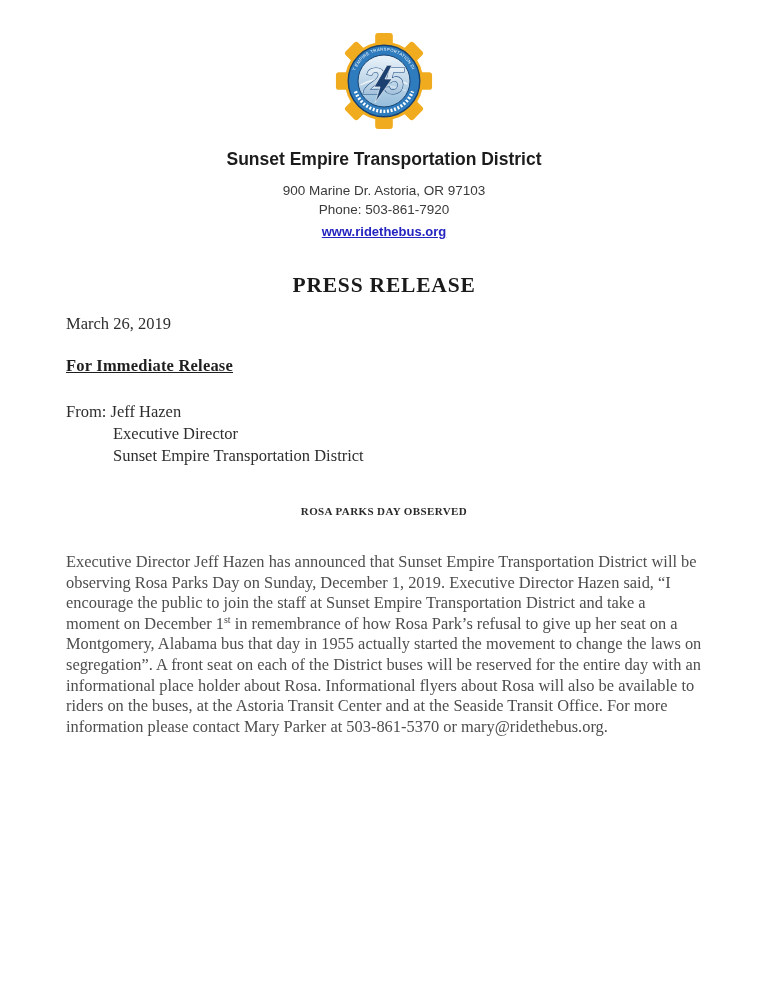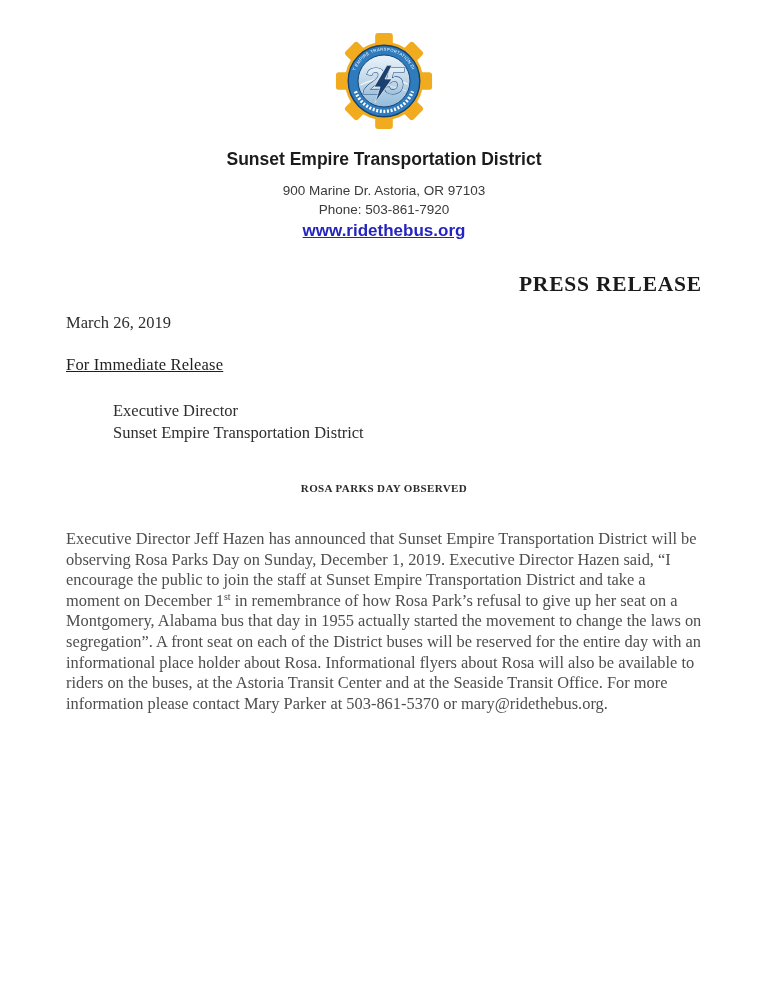--- a/index.html
+++ b/index.html
@@ -27,44 +27,44 @@
     text-align: center;
     font-family: "Liberation Sans", sans-serif;
     font-size: 13.5px;
     color: #3a3a3a;
     line-height: 19px;
   }
   .addr.first { margin-top: 11px; }
   .site-row { text-align: center; margin-top: 2px; line-height: 19px; }
   .site-link {
     font-family: "Liberation Sans", sans-serif;
-    font-size: 17px;
+    font-size: 13px;
     font-weight: 600;
     color: #2424c0;
     text-decoration: underline;
     cursor: pointer;
   }
   .press-title {
-    text-align: right;
+    text-align: center;
     font-weight: 700;
     font-size: 21.5px;
     letter-spacing: 0.8px;
     color: #1a1a1a;
     margin-top: 31px;
     line-height: 26px;
   }
   .date-line {
     font-size: 16.5px;
     color: #2e2e2e;
     margin-top: 15px;
     line-height: 22px;
   }
   .immediate {
     display: inline-block;
-    font-weight: 400;
+    font-weight: 700;
     text-decoration: underline;
     font-size: 16.5px;
     color: #1f1f1f;
     margin-top: 20px;
     line-height: 22px;
     letter-spacing: 0.2px;
   }
   .from-block {
     margin-top: 24px;
     font-size: 16.5px;
@@ -156,20 +156,21 @@
 
   <div class="press-title">PRESS RELEASE</div>
 
   <div class="date-line">March 26, 2019</div>
 
   <div>
     <span class="immediate">For Immediate Release</span>
   </div>
 
   <div class="from-block">
+    <div>From: Jeff Hazen</div>
     <div class="from-indent">Executive Director</div>
     <div class="from-indent">Sunset Empire Transportation District</div>
   </div>
 
   <div class="headline">ROSA PARKS DAY OBSERVED</div>
 
   <p class="body-par"><span>Executive Director Jeff Hazen has announced that Sunset Empire Transportation District will be observing Rosa Parks Day on Sunday, December 1, 2019. Executive Director Hazen said, “I encourage the public to join the staff at Sunset Empire Transportation District and take a moment on December 1</span><sup>st</sup><span> in remembrance of how Rosa Park’s refusal to give up her seat on a Montgomery, Alabama bus that day in 1955 actually started the movement to change the laws on segregation”. A front seat on each of the District buses will be reserved for the entire day with an informational place holder about Rosa. Informational flyers about Rosa will also be available to riders on the buses, at the Astoria Transit Center and at the Seaside Transit Office. For more information please contact Mary Parker at 503-861-5370 or mary@ridethebus.org.</span></p>
 
 </div>
 

